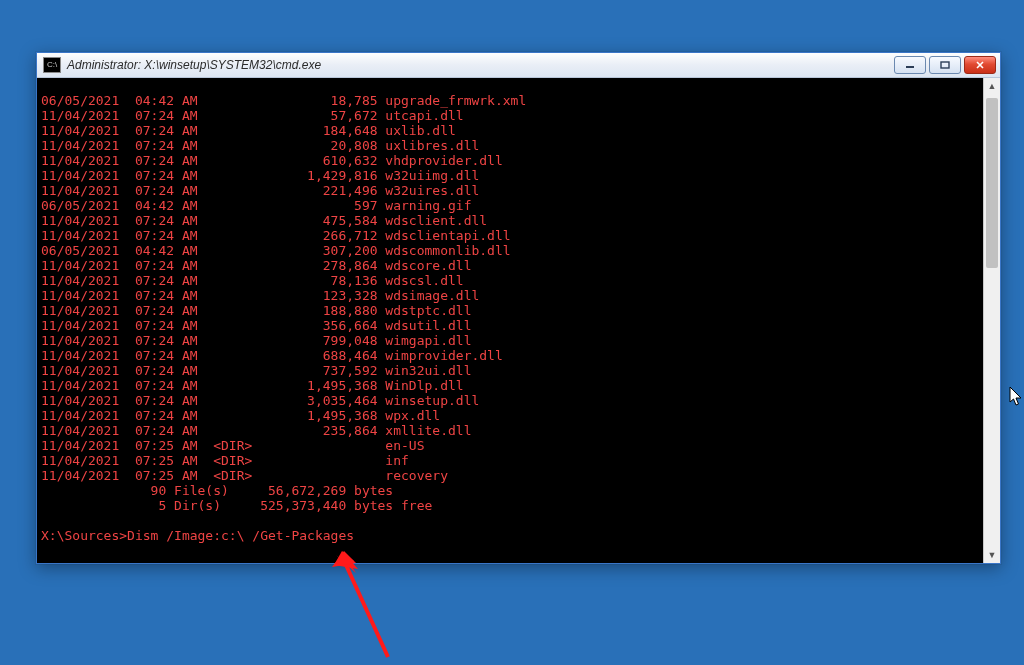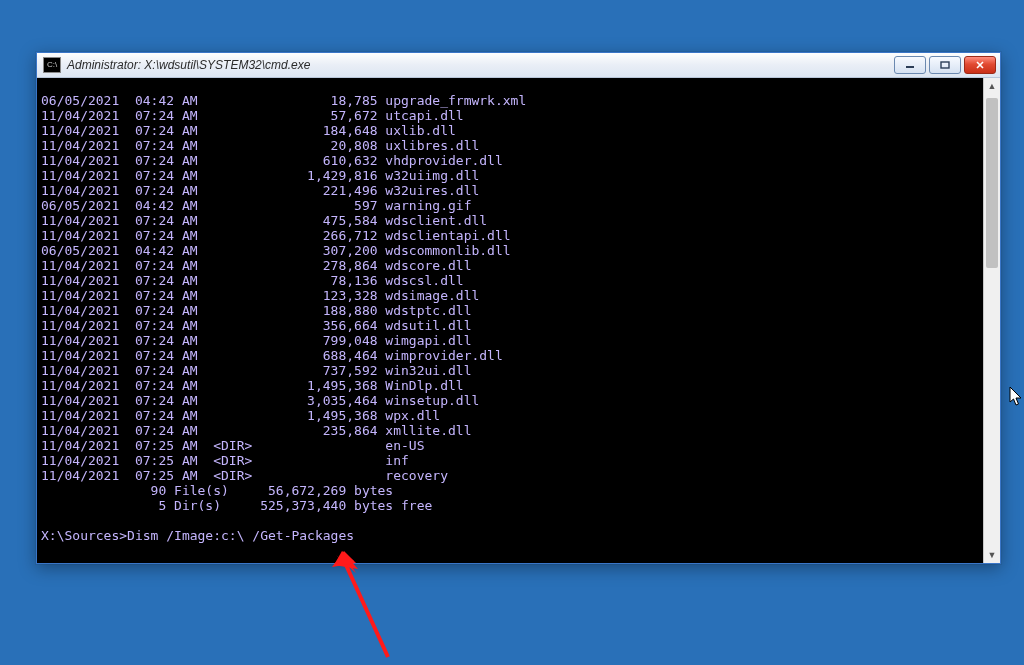--- a/index.html
+++ b/index.html
@@ -66,21 +66,21 @@
 
   .terminal-wrap {
     position: relative;
     flex: 1;
     background: #000;
     display: flex;
   }
   .terminal {
     flex: 1;
     background: #000;
-    color: #c4b5fd;
+    color: #ef4444;
     font-family: Consolas, "Lucida Console", monospace;
     font-size: 13px;
     line-height: 15px;
     white-space: pre;
     overflow: hidden;
     padding: 2px 4px 4px 4px;
   }
   .scrollbar {
     width: 16px;
     background: #f0f0f0;
@@ -110,21 +110,21 @@
     left: 326px; top: 547px;
     pointer-events: none;
   }
 </style>
 </head>
 <body>
 
 <div class="window">
   <div class="titlebar">
     <div class="app-icon">C:\</div>
-    <div class="title-text">Administrator: X:\wdsutil\SYSTEM32\cmd.exe</div>
+    <div class="title-text">Administrator: X:\winsetup\SYSTEM32\cmd.exe</div>
     <div class="spacer"></div>
     <div class="win-buttons">
       <div class="win-btn">
         <svg width="10" height="8" viewBox="0 0 10 8">
             <rect x="1" y="5" width="8" height="2" fill="#2b3d57"></rect>
           </svg>
       </div>
       <div class="win-btn">
         <svg width="10" height="8" viewBox="0 0 10 8">
             <rect x="1" y="1" width="8" height="6" fill="none" stroke="#2b3d57" stroke-width="1.4"></rect>

